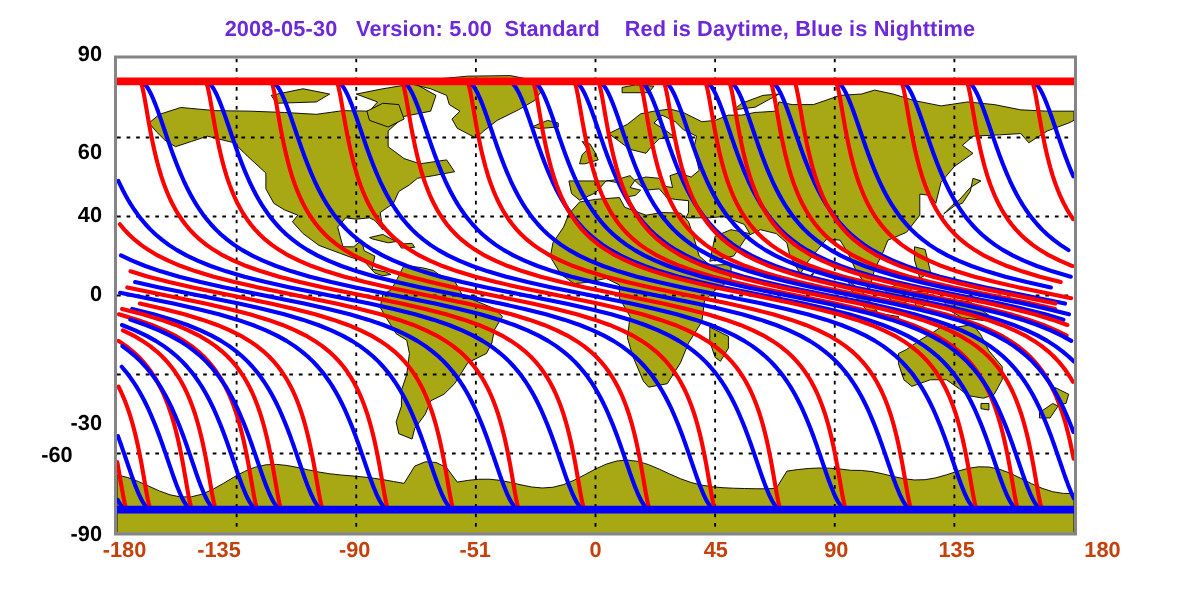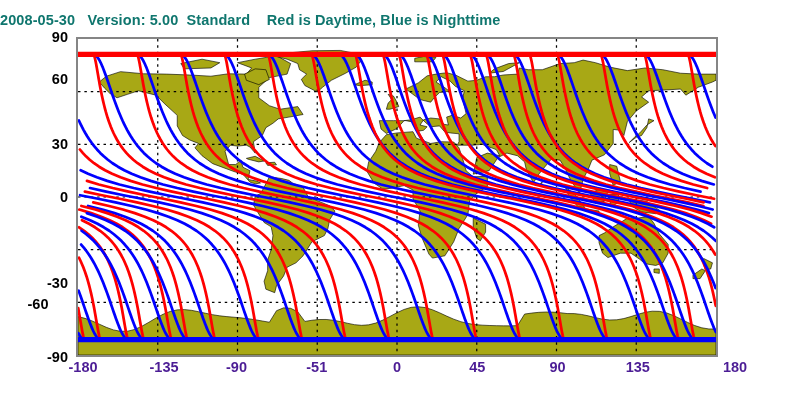--- a/index.html
+++ b/index.html
@@ -3,38 +3,38 @@
 <meta charset="utf-8">
 <style>
   html,body{margin:0;padding:0;}
   body{
     width:800px;height:400px;background:#ffffff;
     font-family:"Liberation Sans",sans-serif;
     overflow:hidden;position:relative;
   }
   #stage{position:absolute;left:0;top:0;width:800px;height:400px;}
   #title{
-    position:absolute;left:0;top:12px;width:800px;text-align:left;
-    font-size:14.5px;font-weight:bold;color:#0f766e;letter-spacing:0.1px;
+    position:absolute;left:0;top:12px;width:800px;text-align:center;
+    font-size:14.5px;font-weight:bold;color:#6d28d9;letter-spacing:0.1px;
     white-space:pre;
   }
   #plot{
     position:absolute;left:76px;top:37px;width:642px;height:320px;
     box-sizing:border-box;border:2px solid #858585;background:#ffffff;
   }
   #plotinner{position:absolute;left:0;top:0;width:100%;height:100%;overflow:hidden;}
   #plotinner svg{display:block;width:100%;height:100%;}
   .ytickwrap{position:absolute;left:0;top:0;width:800px;height:400px;}
   .ytick{
     position:absolute;left:8px;width:60px;text-align:right;
     font-size:14.5px;font-weight:bold;color:#000;line-height:1;
     transform:translateY(-50%);
   }
   .xtick{
-    position:absolute;top:360px;font-size:14.5px;font-weight:bold;color:#4c1d95;
+    position:absolute;top:360px;font-size:14.5px;font-weight:bold;color:#c2410c;
     line-height:1;transform:translateX(-50%);white-space:nowrap;
   }
 </style>
 </head>
 <body>
 
 <div id="stage">
 
   <div id="title">2008-05-30   Version: 5.00  Standard    Red is Daytime, Blue is Nighttime</div>
 
@@ -153,30 +153,30 @@
             <line x1="0" x2="360" y1="171.025" y2="171.025" stroke="#0000ff" stroke-width="1.35"></line>
             <line x1="0" x2="360" y1="171.57500000000002" y2="171.57500000000002" stroke="#0000ff" stroke-width="1.35"></line>
             <line x1="0" x2="360" y1="172.125" y2="172.125" stroke="#0000ff" stroke-width="1.35"></line>
           </g>
       </svg>
     </div>
   </div>
 
   <div class="ytickwrap" id="yticks">
       <div class="ytick" style="top: 37px;">90</div>
-      <div class="ytick" style="top: 79px;">60</div>
-      <div class="ytick" style="top: 143.667px;">30</div>
+      <div class="ytick" style="top: 102px;">60</div>
+      <div class="ytick" style="top: 143.667px;">40</div>
       <div class="ytick" style="top: 197px;">0</div>
       <div class="ytick" style="top: 251px; margin-top: 32px;">-30</div>
       <div class="ytick" style="top: 303.667px; text-align: center;">-60</div>
       <div class="ytick" style="top: 357px;">-90</div>
     </div>
   <div id="xticks">
       <div class="xtick" style="left: 83px;">-180</div>
-      <div class="xtick" style="left: 164px;">-135</div>
+      <div class="xtick" style="left: 146px;">-135</div>
       <div class="xtick" style="left: 236.5px;">-90</div>
       <div class="xtick" style="left: 316.75px;">-51</div>
       <div class="xtick" style="left: 397px;">0</div>
       <div class="xtick" style="left: 477.25px;">45</div>
       <div class="xtick" style="left: 557.5px;">90</div>
       <div class="xtick" style="left: 637.75px;">135</div>
       <div class="xtick" style="left: 711px; margin-left: 24px;">180</div>
     </div>
 
 </div>

